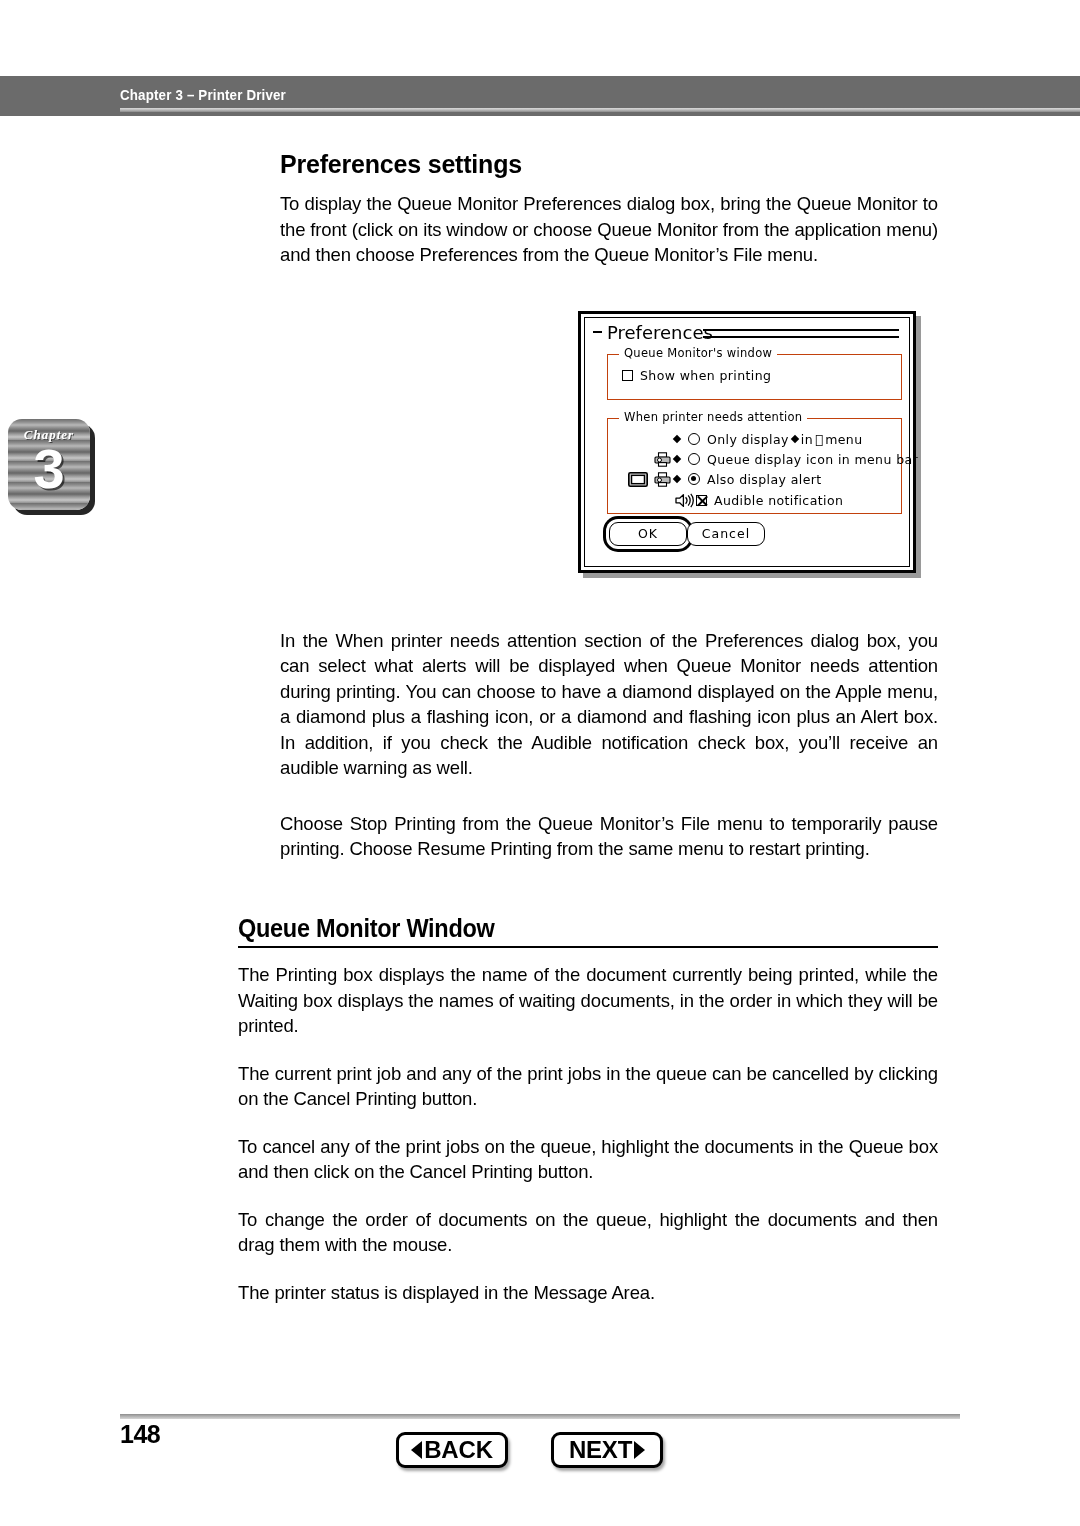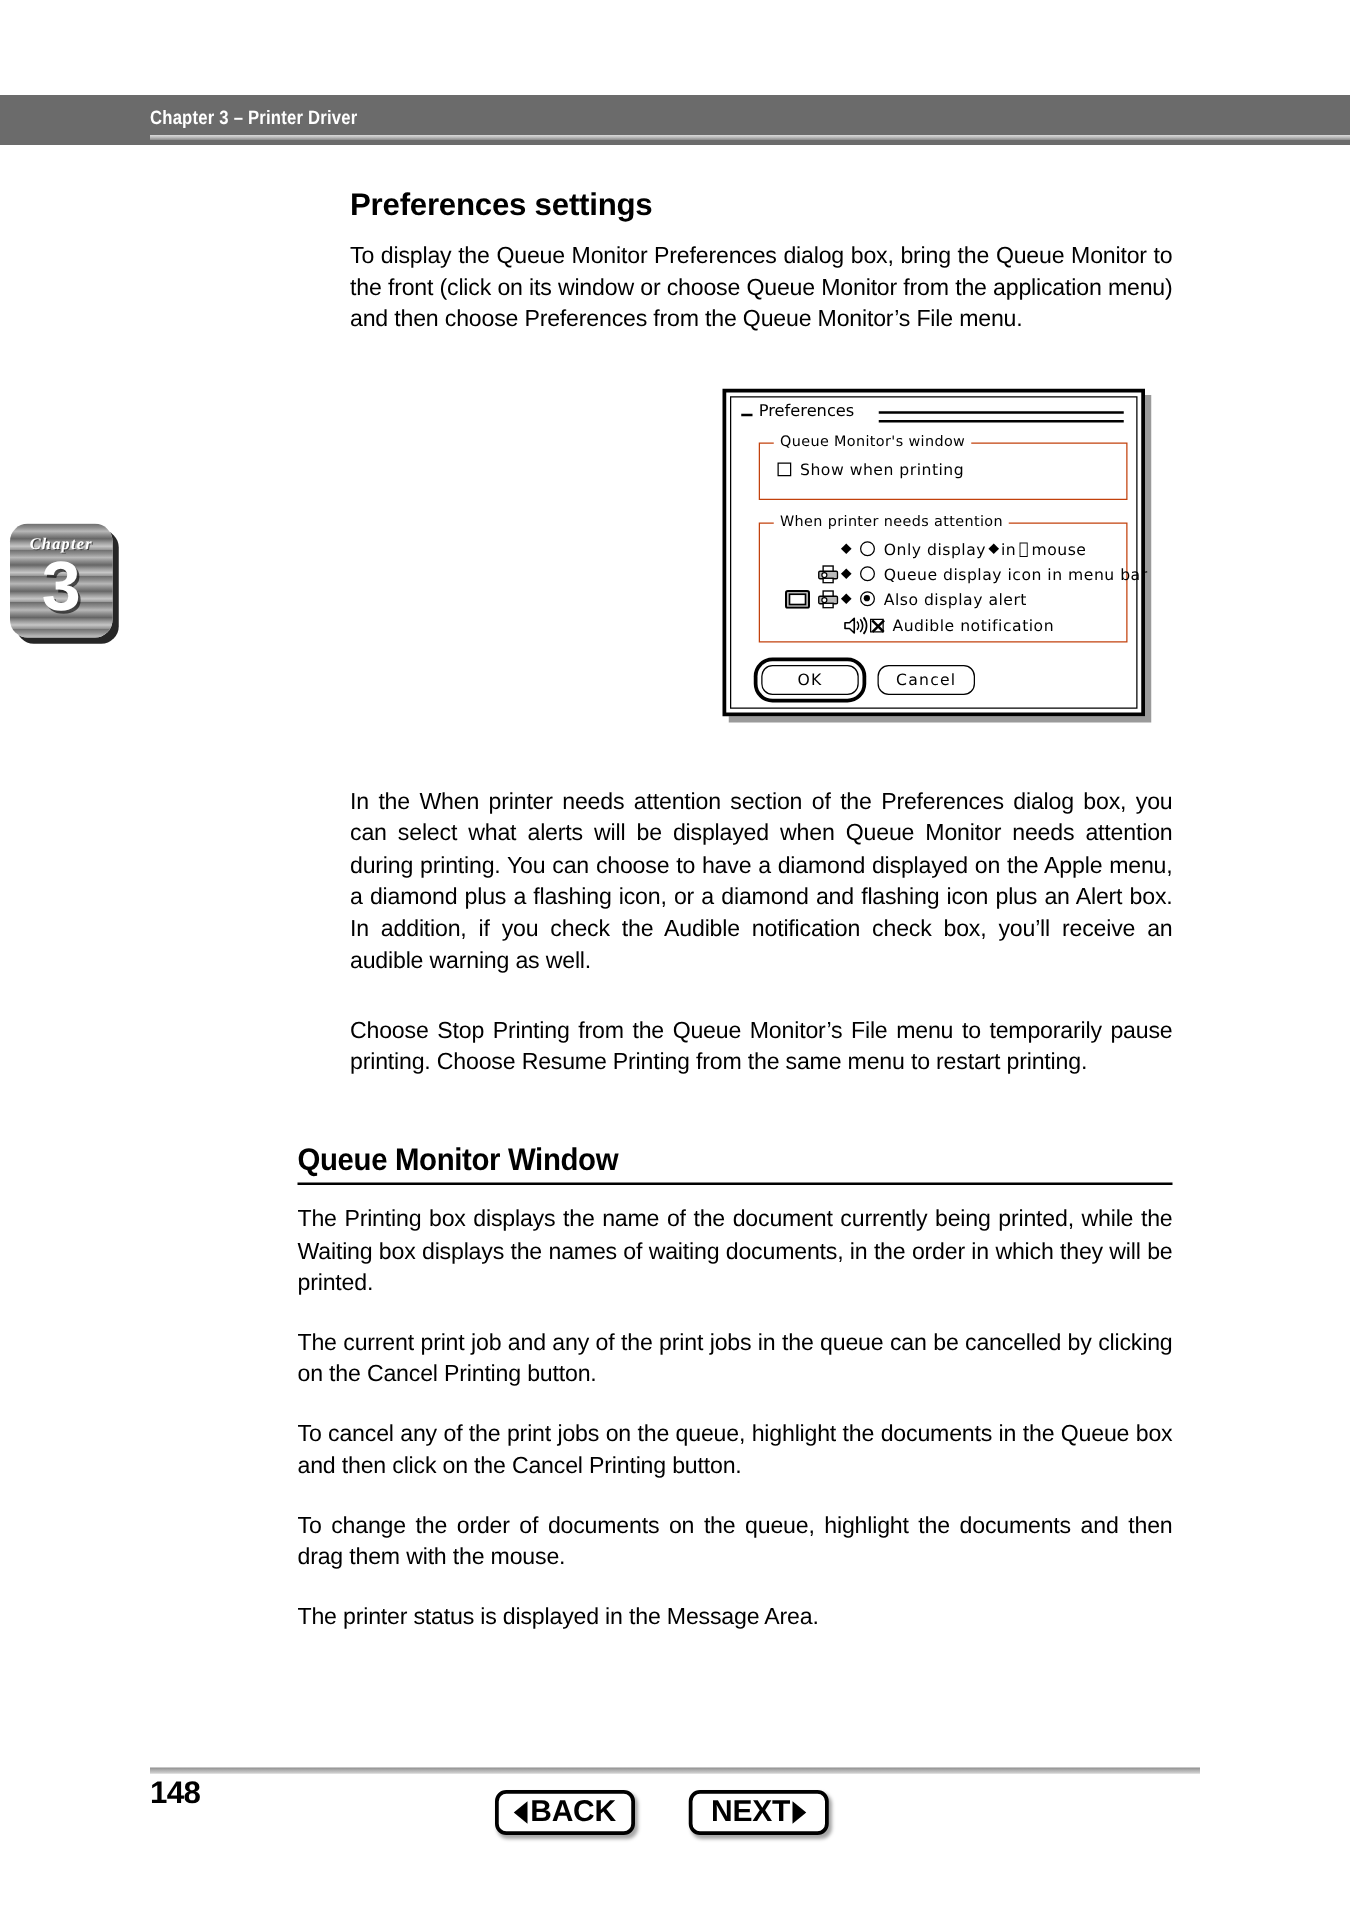--- a/index.html
+++ b/index.html
@@ -169,21 +169,21 @@
     top: 7px;
     width: 9px;
     height: 2px;
     background: #000;
   }
   .dlg-title-text {
     position: absolute;
     left: 14px;
     top: -2px;
     font-family: "DejaVu Sans", sans-serif;
-    font-size: 13px;
+    font-size: 18px;
     color: #000;
     white-space: nowrap;
   }
   .dlg-title-rule {
     position: absolute;
     left: 110px;
     right: 0;
     top: 5px;
     height: 5px;
     border-top: 2px solid #000;
@@ -288,24 +288,23 @@
     height: 18px;
     flex: 0 0 auto;
     display: flex;
     align-items: center;
     justify-content: center;
   }
 
   .dlg-buttons {
     position: absolute;
     left: 20px;
-    top: 214px;
+    top: 204px;
     display: flex;
     align-items: flex-end;
-    gap: 15px;
   }
   .btn {
     font-family: "DejaVu Sans", sans-serif;
     font-size: 12.5px;
     letter-spacing: 1px;
     background: #fff;
     color: #000;
     border: 1.6px solid #000;
     border-radius: 9px;
     padding: 3px 0 4px 0;
@@ -434,21 +433,21 @@
 
         <div class="row" style="left:18px; top:11px;">
           <span class="iconcell"></span>
           <span class="iconcell"></span>
           <span class="diamond"></span>
           <span class="radio"></span>
           <span>Only display</span>
           <span class="diamond inline"></span>
           <span>in</span>
           <span class="apple-glyph"></span>
-          <span>mouse</span>
+          <span>menu</span>
         </div>
 
         <div class="row" style="left:18px; top:31px;">
           <span class="iconcell"></span>
           <span class="iconcell">
             <svg width="17" height="15" viewBox="0 0 17 15" aria-hidden="true">
               <rect x="4.5" y="0.8" width="8" height="4.5" fill="#fff" stroke="#000" stroke-width="1.1"></rect>
               <rect x="1" y="5" width="15" height="6" rx="1" fill="#b9b9b9" stroke="#000" stroke-width="1.1"></rect>
               <circle cx="5.5" cy="8" r="2" fill="#fff" stroke="#000" stroke-width="1"></circle>
               <rect x="4.5" y="10.6" width="8" height="3.6" fill="#fff" stroke="#000" stroke-width="1.1"></rect>

